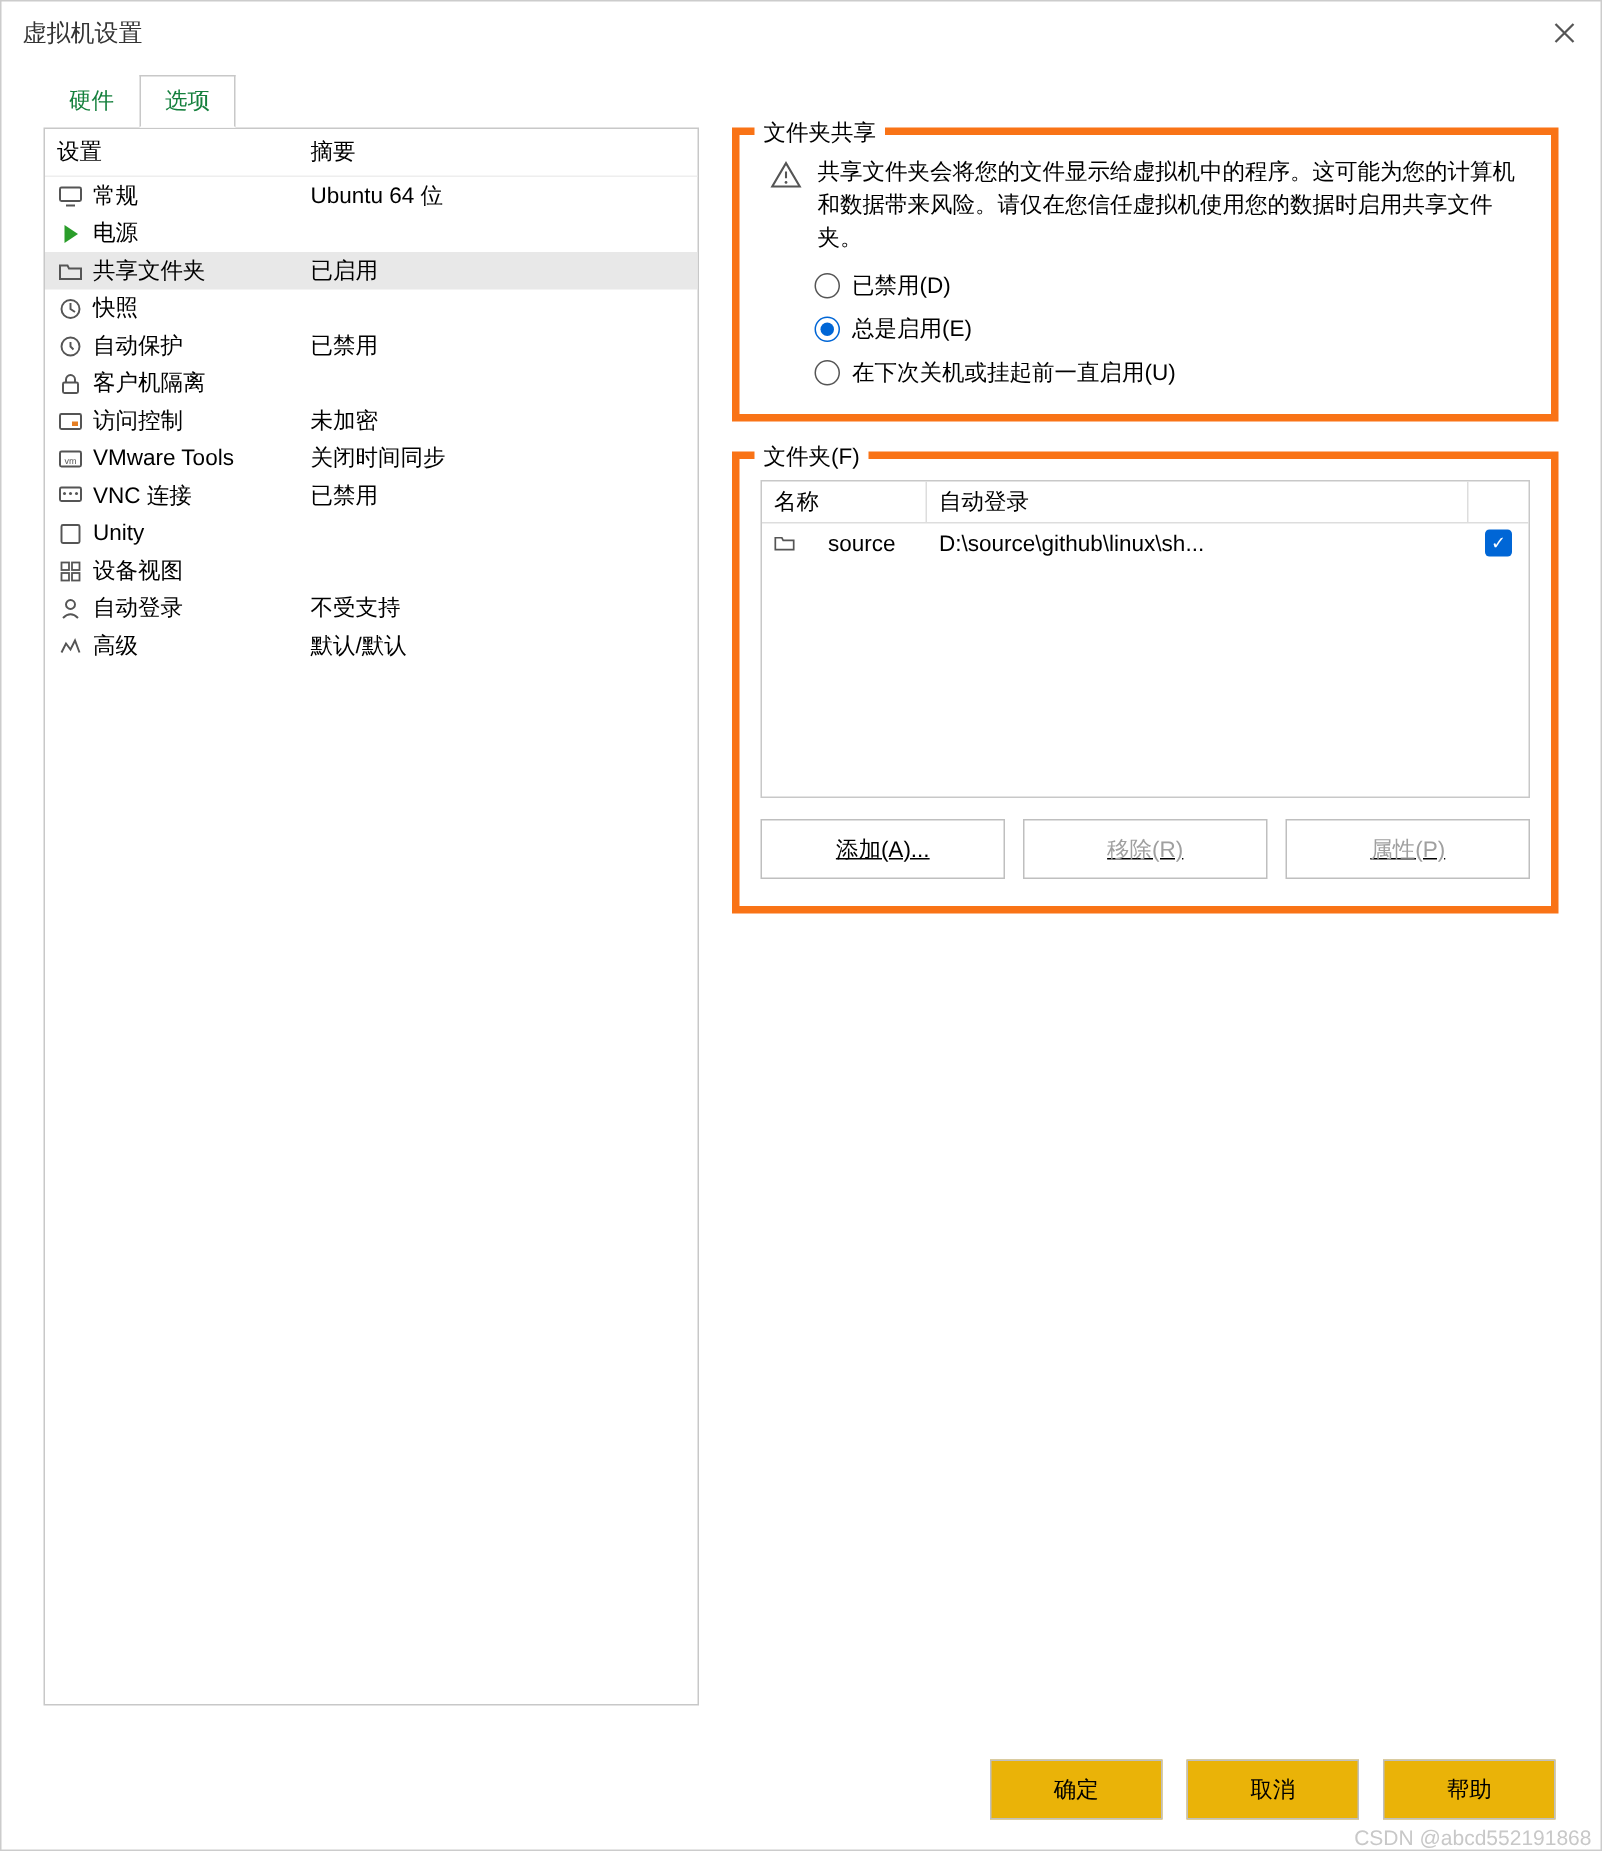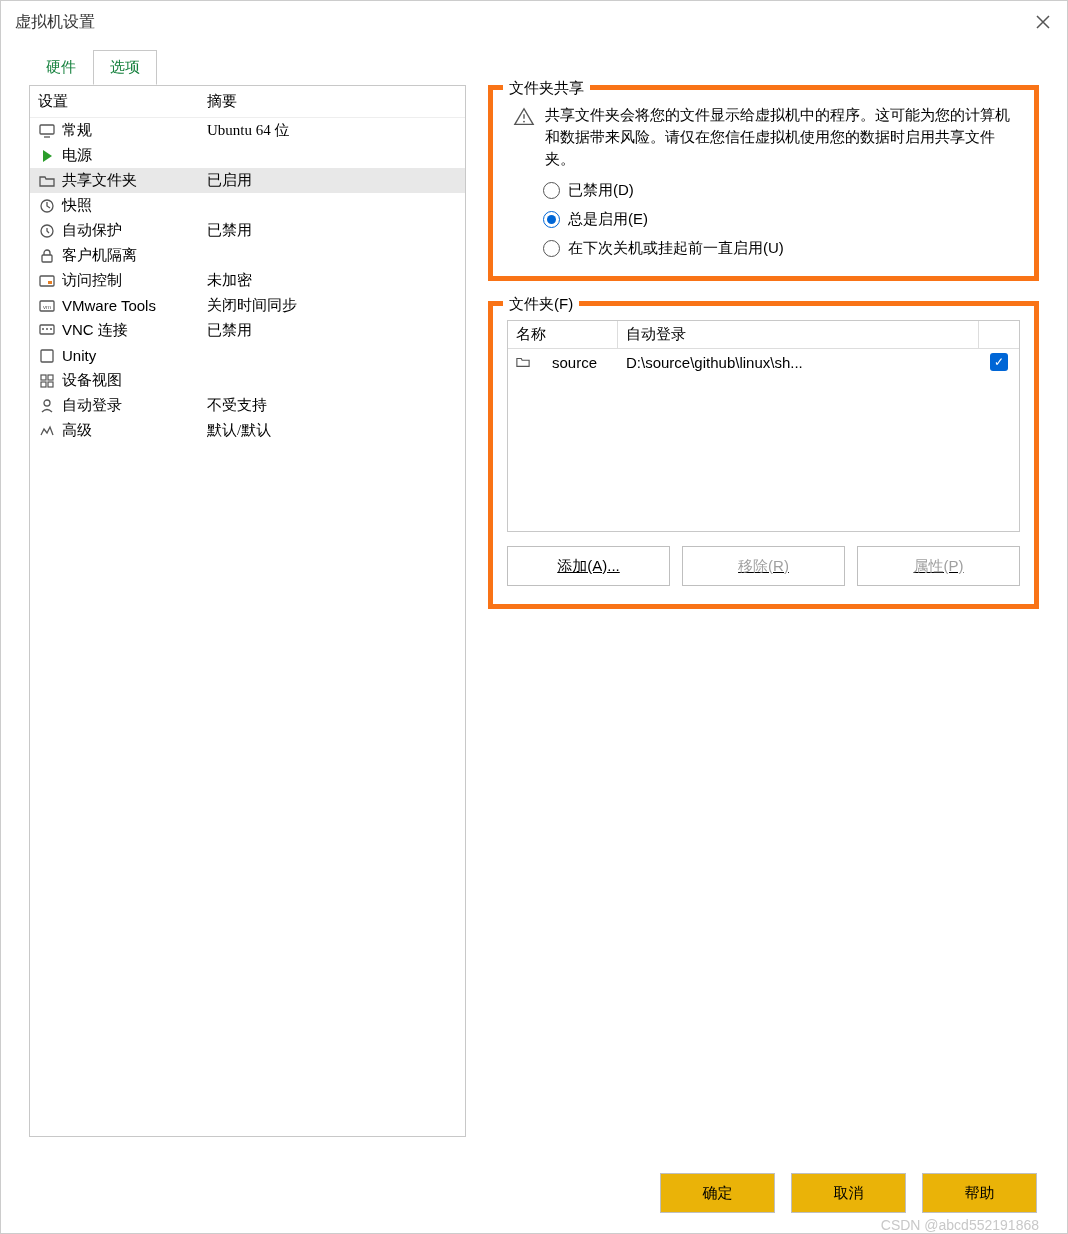--- a/index.html
+++ b/index.html
@@ -62,21 +62,21 @@
       overflow: hidden;
     }
     .settings-header {
       display: flex;
       border-bottom: 1px solid #eee;
       padding: 6px 0;
     }
     .settings-header .col1,
     .settings-row .col1 { width: 175px; padding-left: 8px; display:flex; align-items:center; gap:6px; }
     .settings-header .col2,
-    .settings-row .col2 { flex: 1; padding-left: 2px; font-family: Liberation Serif, serif; }
+    .settings-row .col2 { flex: 1; padding-left: 2px; }
     .settings-row {
       display: flex;
       padding: 3px 0;
       align-items: center;
       height: 25px;
     }
     .settings-row.selected {
       background: #e8e8e8;
     }
     .settings-row .icon {
@@ -157,21 +157,21 @@
       bottom: 20px;
       right: 30px;
       display: flex;
       gap: 16px;
     }
     .dlg-btn {
       width: 115px; height: 40px; border:1px solid #bfbfbf; background:#eab308;
       display:flex; align-items:center; justify-content:center; cursor:pointer; font-size:15px;
     }
     .watermark {
-      position: absolute; bottom: 0; right: 28px; color: #c8c8c8; font-size: 14px;
+      position: absolute; bottom: 0; right: 6px; color: #c8c8c8; font-size: 14px;
     }
     svg { display:block; }
   </style>
 </head>
 <body>
 
 <div class="titlebar">
   <span>虚拟机设置</span>
   <span class="close">
     <svg width="16" height="16" viewBox="0 0 16 16">

